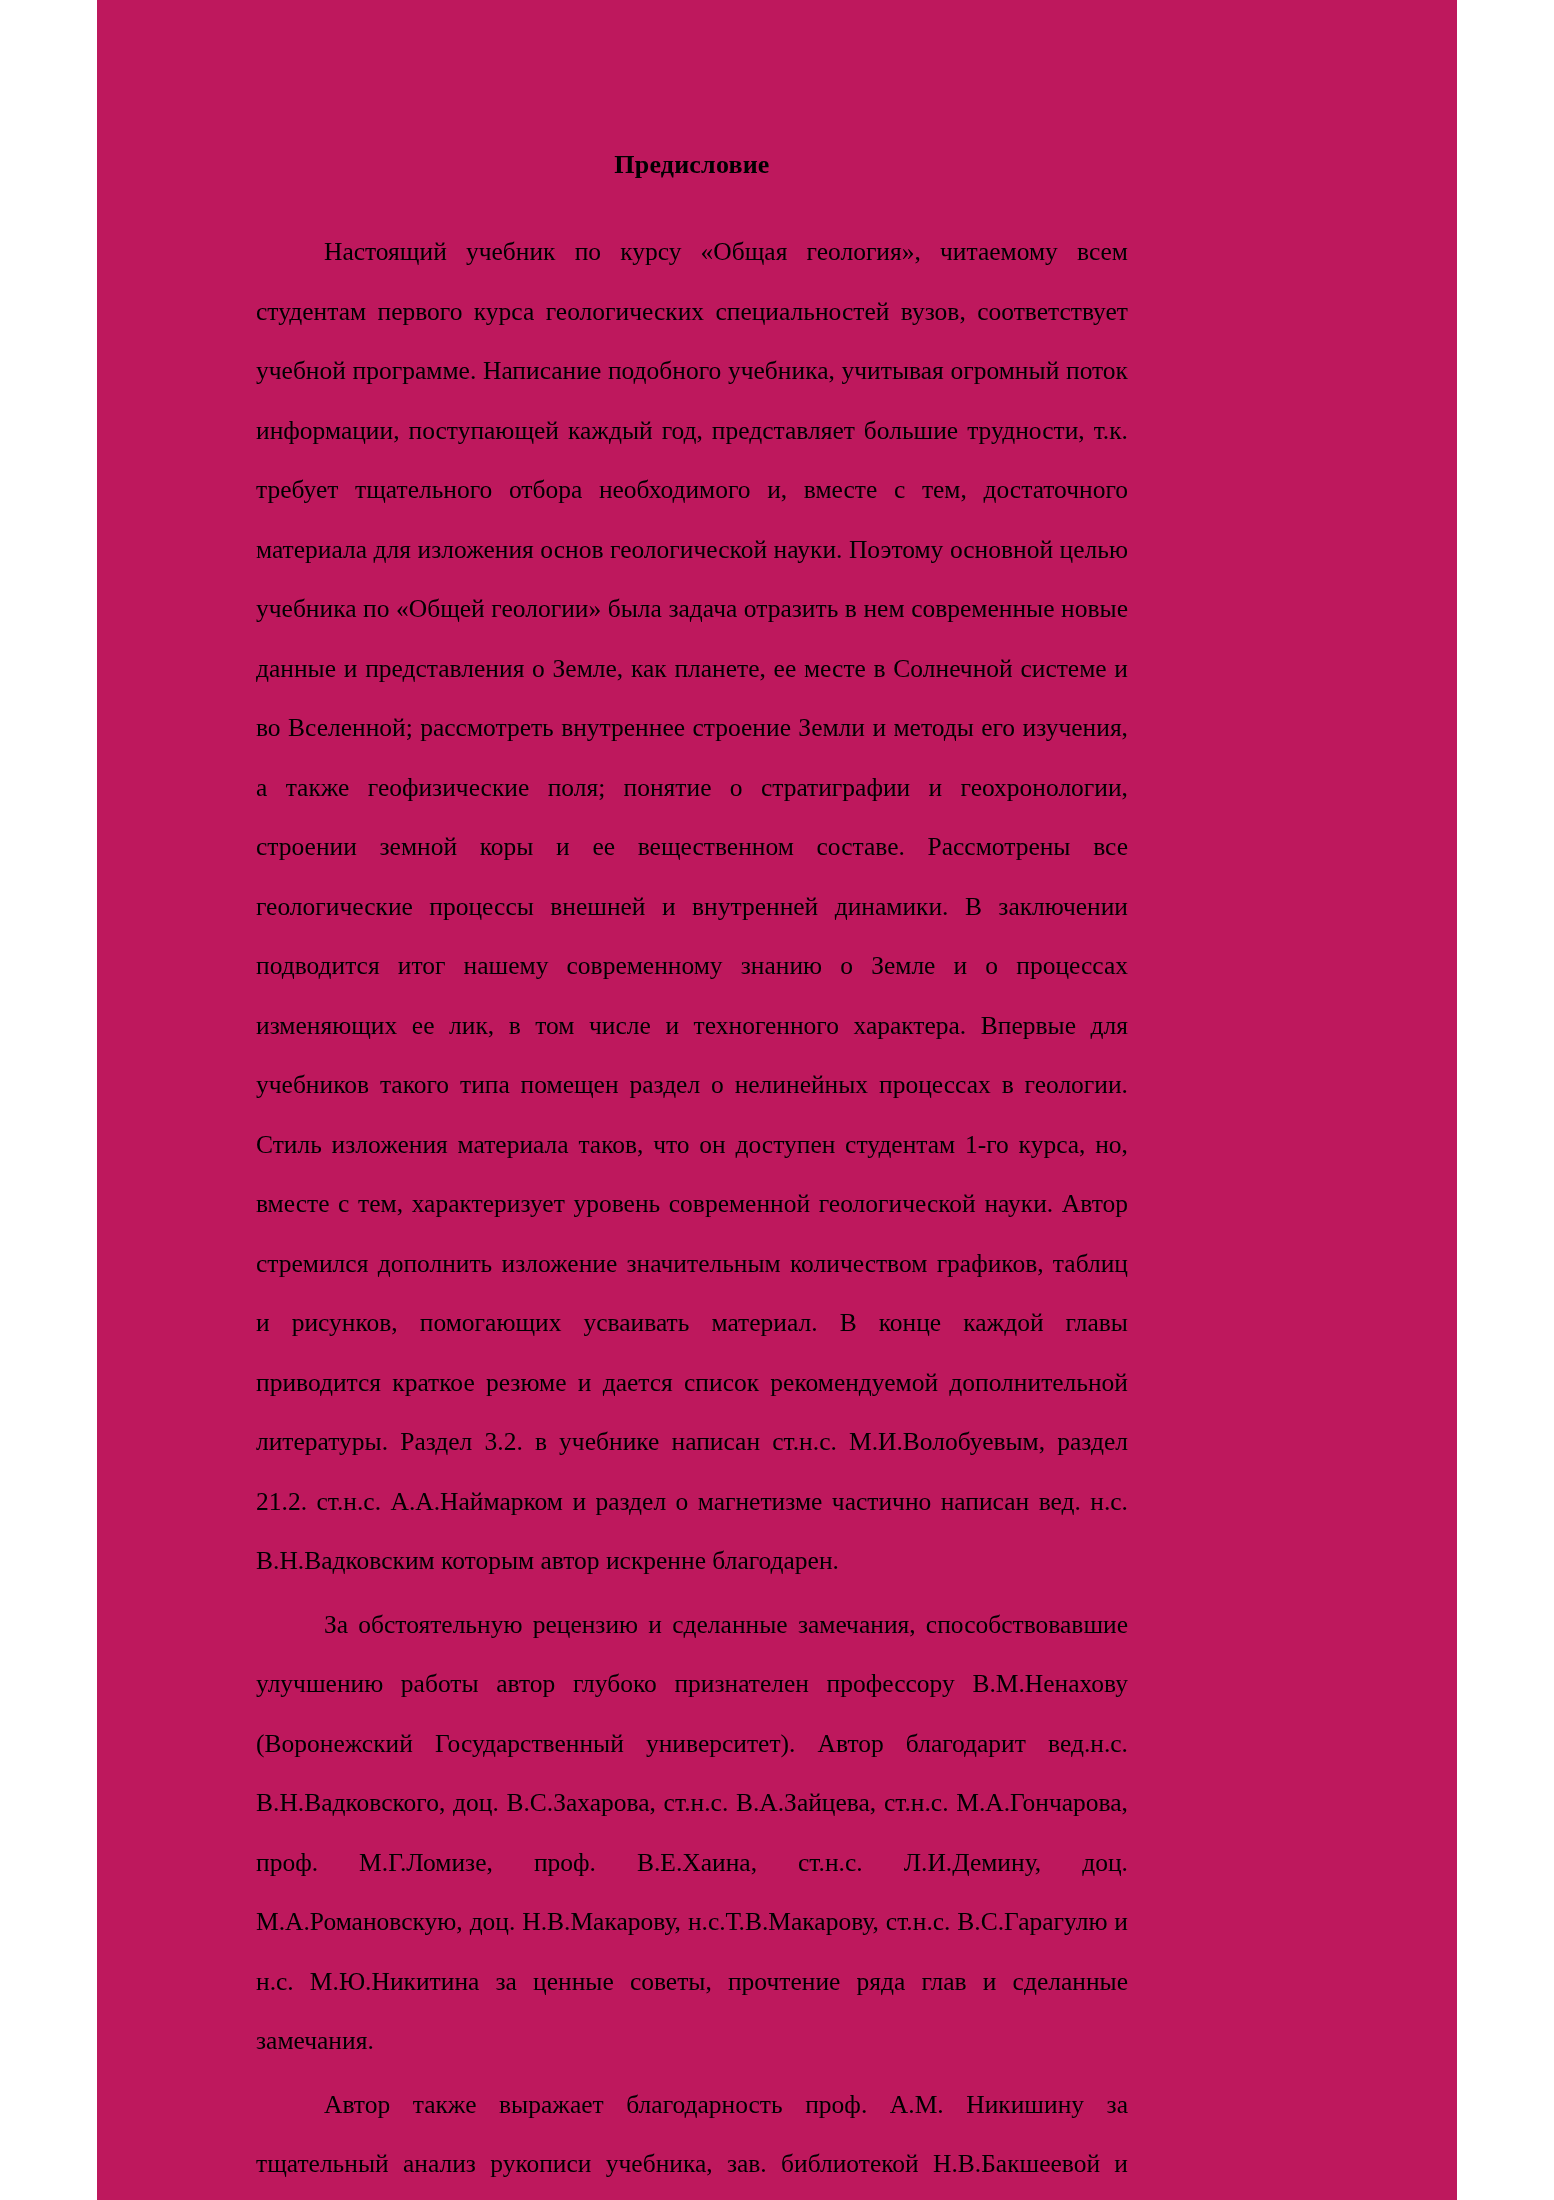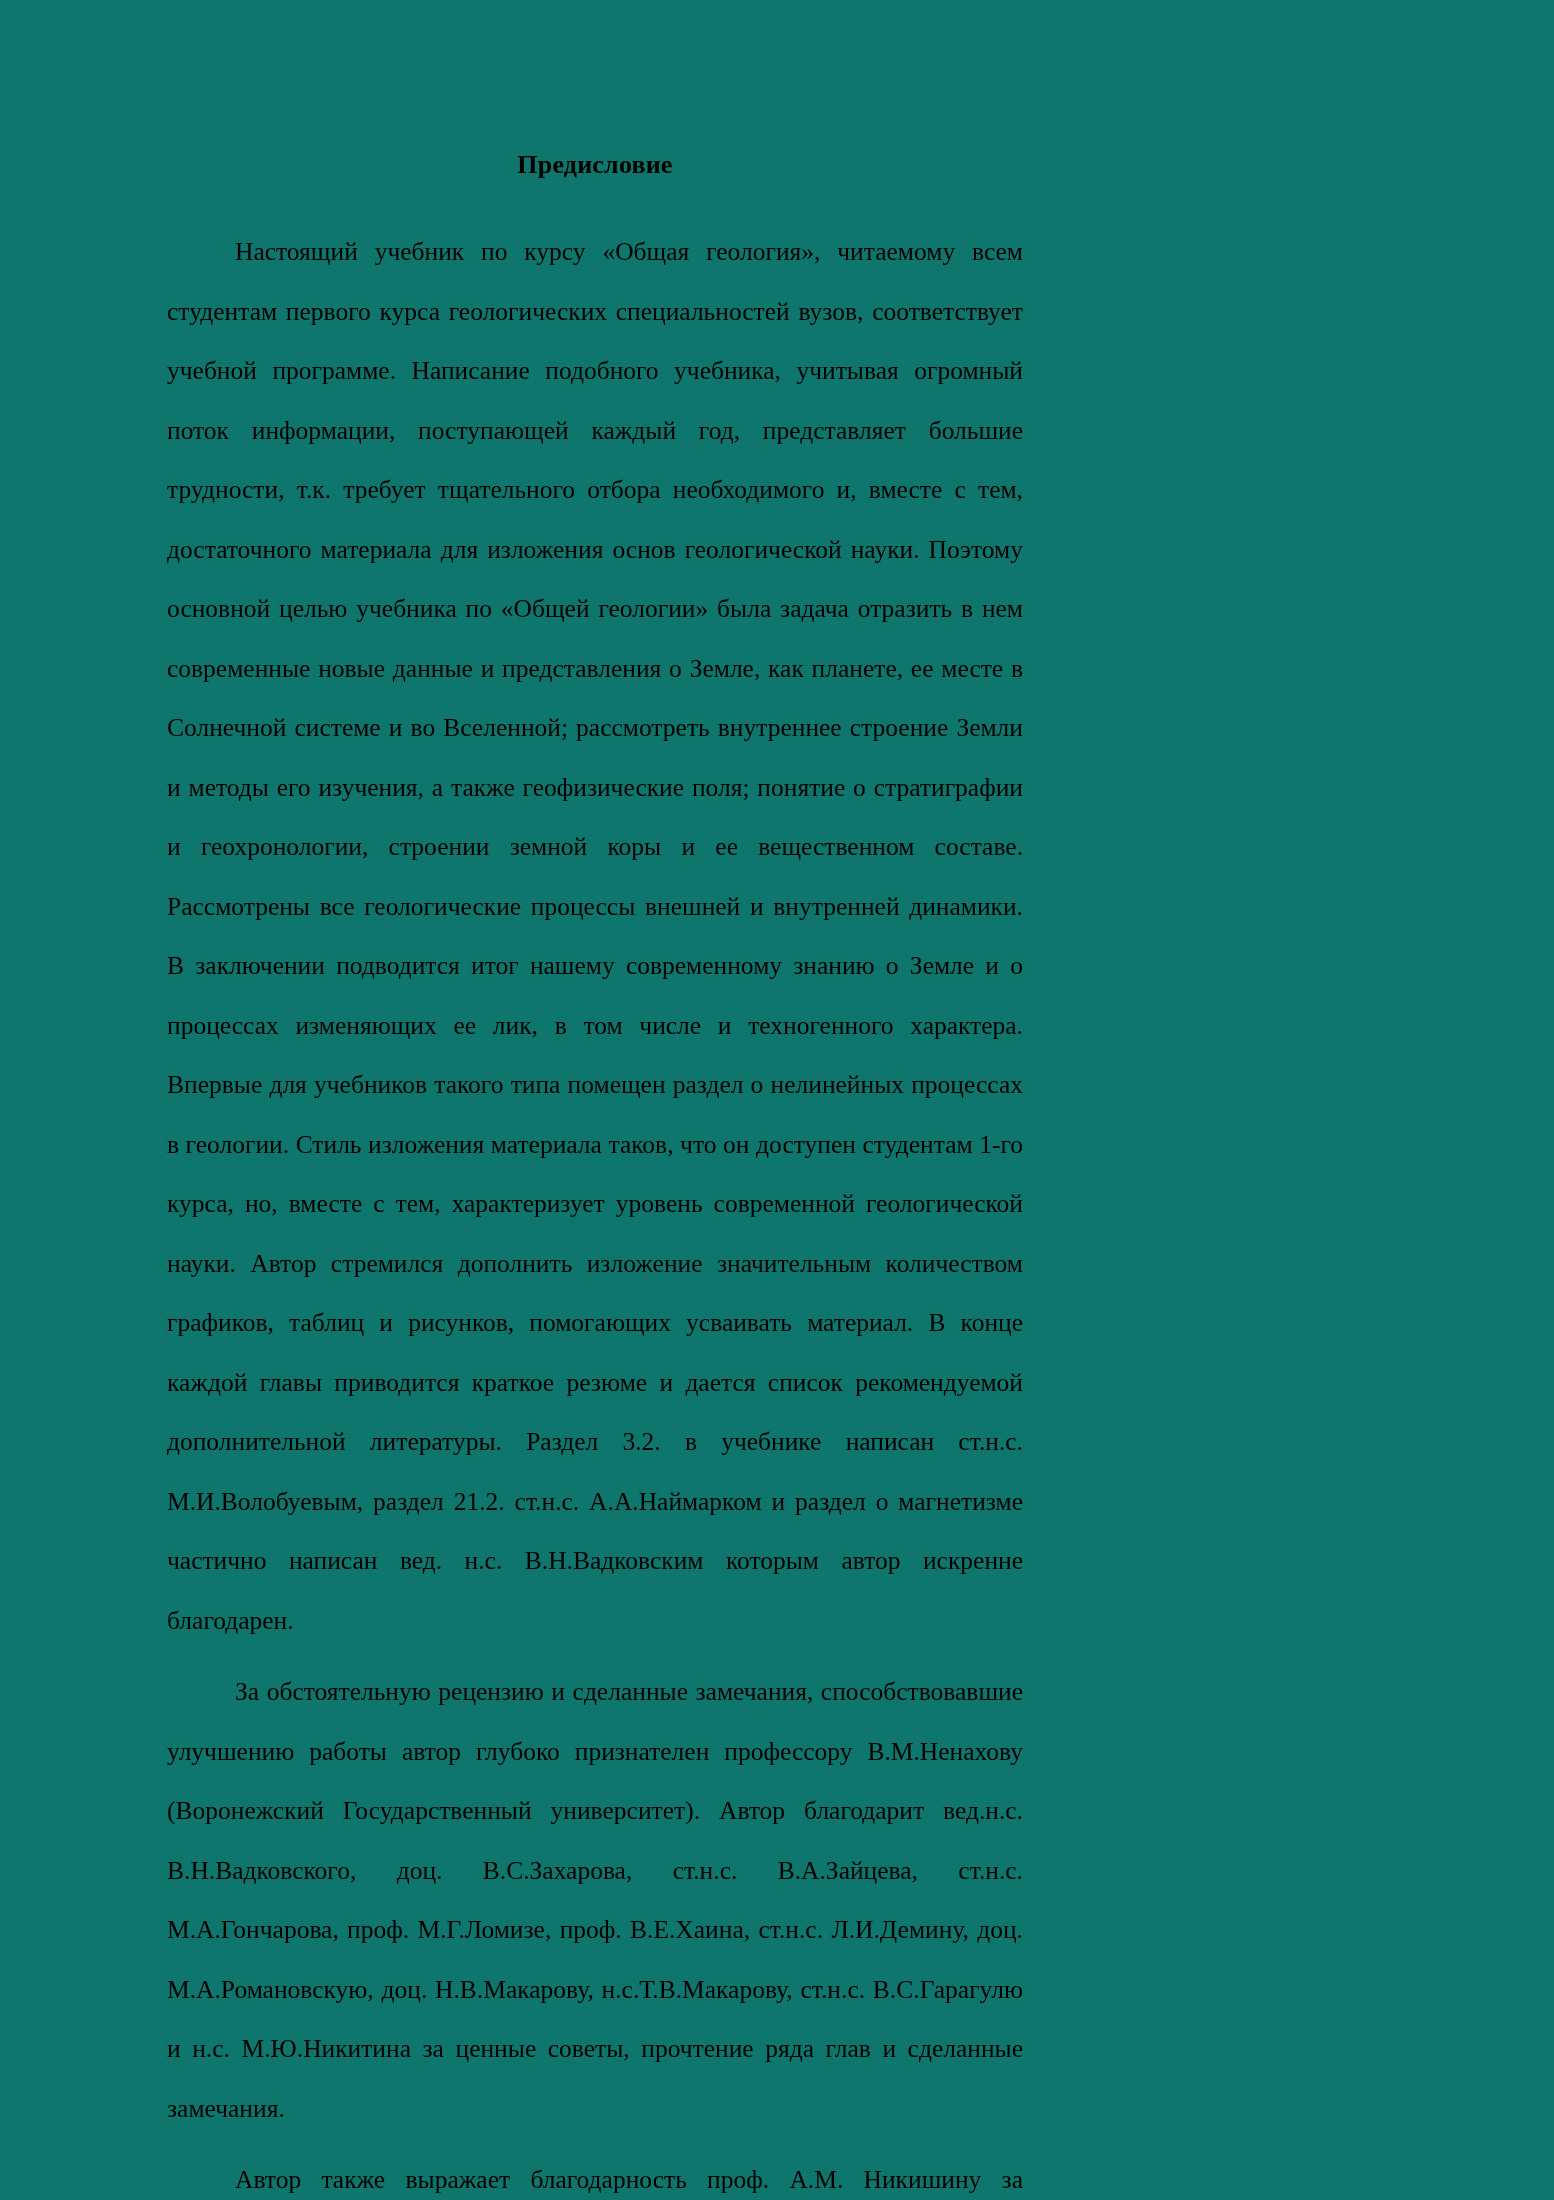--- a/index.html
+++ b/index.html
@@ -3,23 +3,23 @@
 <meta charset="utf-8">
 <title>Предисловие</title>
 <style>
   html, body {
     margin: 0;
     padding: 0;
     background: #ffffff;
   }
   .page {
     position: relative;
-    width: 1554px;
+    width: 1360px;
     height: 2200px;
-    background: #0f766e;
+    background: #be185d;
     margin: 0 auto;
     overflow: hidden;
     box-sizing: border-box;
   }
   .content {
     position: absolute;
     left: 155px;
     top: 0;
     width: 880px;
   }
@@ -39,21 +39,21 @@
     line-height: 59.5px;
     color: #000000;
     text-align: justify;
     text-justify: inter-word;
     margin: 0;
     hyphens: none;
     -webkit-hyphens: none;
   }
   .para {
     text-indent: 68px;
-    margin: 12px;
+    margin: 4px;
   }
   .para.first {
     margin-top: 42px;
   }
 </style>
 </head>
 <body>
 
 <div class="page">
   <div class="content">

